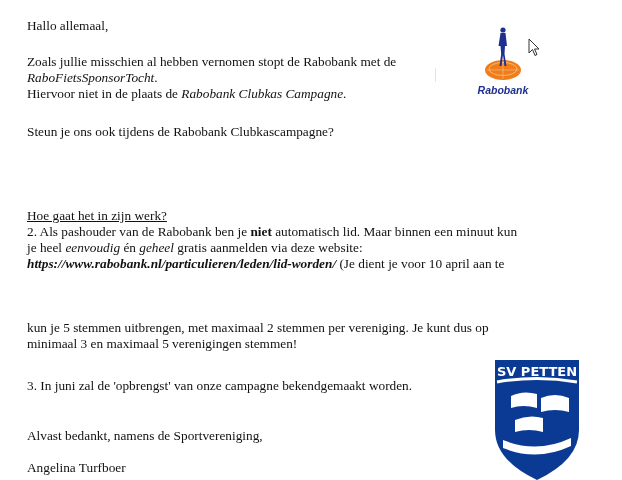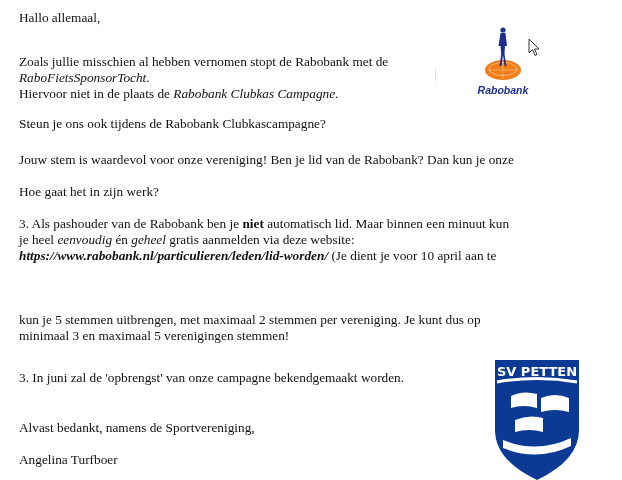--- a/index.html
+++ b/index.html
@@ -1,46 +1,46 @@
 <!DOCTYPE html>
 <html><head>
 <meta charset="utf-8">
 <style>
   html, body { margin:0; padding:0; background:#ffffff; }
   body { width:622px; height:480px; position:relative; overflow:hidden;
          font-family:"Liberation Serif", serif; font-size:13.3px; color:#111; }
-  .p { position:absolute; left:19px; line-height:16px; white-space:nowrap; margin:0; }
+  .p { position:absolute; left:19px; line-height:16px; white-space:nowrap; margin:8px; }
   i { }
   b { font-weight:bold; }
   .logo-rabo { position:absolute; left:470px; top:22px; width:70px; height:76px; }
   .cursor { position:absolute; left:528px; top:38px; }
   .caret { position:absolute; left:435px; top:68px; width:1px; height:14px; background:#e4e4e4; }
   .logo-sv { position:absolute; left:493px; top:360px; width:88px; height:120px; }
 </style>
 </head>
 <body>
 
 <p class="p" style="top:10px">Hallo allemaal,</p>
 
-<div class="p" style="top:54px">
+<div class="p" style="top:46px">
   <span>Zoals jullie misschien al hebben vernomen stopt de Rabobank met de</span><br>
   <i>RaboFietsSponsorTocht</i><span>.</span><br>
   <span>Hiervoor niet in de plaats de </span><i>Rabobank Clubkas Campagne</i><span>.</span>
 </div>
 
 <p class="p" style="top:116px;font-weight:normal">Steun je ons ook tijdens de Rabobank Clubkascampagne?</p>
 
 <div class="p" style="top:152px">
-  <span>Jouw stem is waardevol voor onze vereniging! Ben je lid van de Rabobank? Dan kun je onze</span><br>
+  <br>
 </div>
 
-<p class="p" style="top:184px;">Hoe gaat het in zijn werk?</p>
+<p class="p" style="top:200px;text-decoration:underline">Hoe gaat het in zijn werk?</p>
 
 <div class="p" style="top:216px">
-  <span>3. Als pashouder van de Rabobank ben je </span><b>niet</b><span> automatisch lid. Maar binnen een minuut kun</span><br>
+  <span>2. Als pashouder van de Rabobank ben je </span><b>niet</b><span> automatisch lid. Maar binnen een minuut kun</span><br>
   <span>je heel </span><i>eenvoudig</i><span> én </span><i>geheel</i><span> gratis aanmelden via deze website:</span><br>
   <b><i>https://www.rabobank.nl/particulieren/leden/lid-worden/</i></b><span> (Je dient je voor 10 april aan te</span><br>
 </div>
 
 <div class="p" style="top:296px">
   <br>
   <span>kun je 5 stemmen uitbrengen, met maximaal 2 stemmen per vereniging. Je kunt dus op</span><br>
   <span>minimaal 3 en maximaal 5 verenigingen stemmen!</span>
 </div>
 

